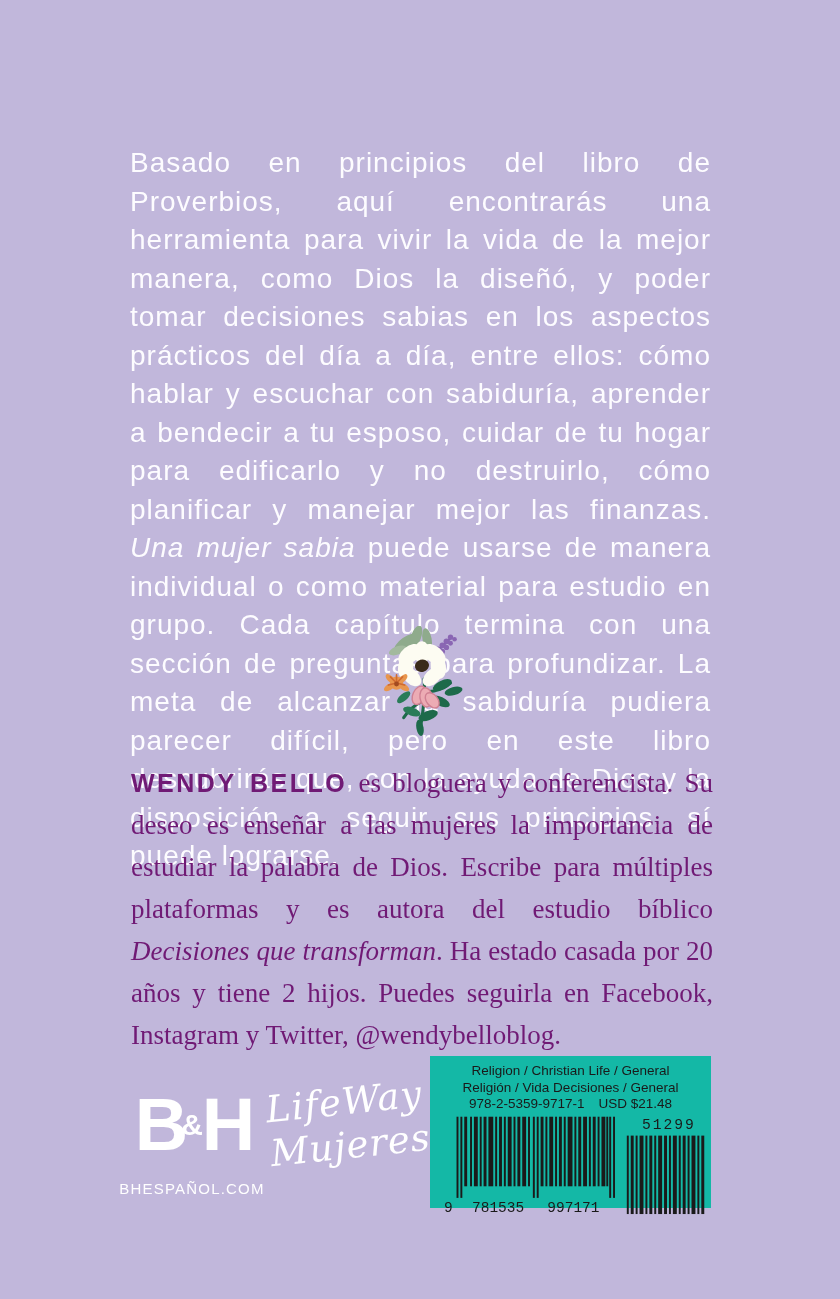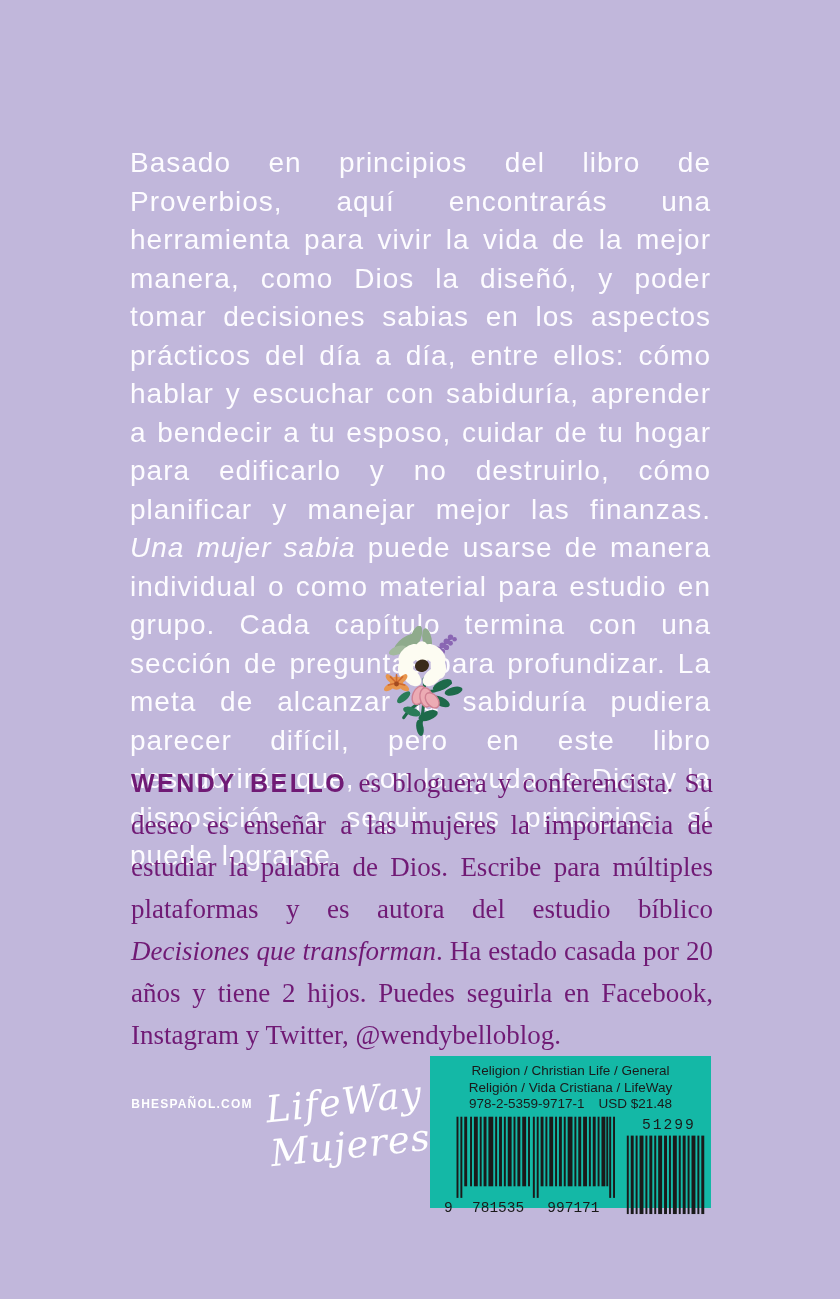--- a/index.html
+++ b/index.html
@@ -26,21 +26,21 @@
   }
   .bio .bio-name{
     font-family:"Liberation Sans",sans-serif;font-weight:700;
     font-size:25px;letter-spacing:2.5px;
   }
   .bio em{font-style:italic;}
   
   .bh-logo{position:absolute;left:118px;top:1094px;width:148px;text-align:center;color:#ffffff;}
   .bh-mark{font-weight:700;font-size:74px;line-height:62px;letter-spacing:-6px;}
   .bh-mark .amp{font-size:30px;display:inline-block;transform:translateY(-15px);margin:0 -1px;letter-spacing:0;}
-  .bh-url{font-weight:700;font-size:12px;letter-spacing:1.2px;margin-top:3px;}
+  .bh-url{font-weight:400;font-size:15px;letter-spacing:1.2px;margin-top:9px;}
   
   .lifeway{
     position:absolute;left:268px;top:1082px;width:142px;text-align:center;color:#ffffff;
     font-family:"DejaVu Serif",serif;font-style:italic;transform:rotate(-6deg);
   }
   .lifeway .lw1{font-size:37px;line-height:42px;letter-spacing:1px;}
   .lifeway .lw2{font-size:37px;line-height:42px;margin-top:2px;letter-spacing:1px;}
   
   .barcode-box{position:absolute;left:430px;top:1056px;width:281px;height:152px;background:#14b8a6;}
   .bc-lines{padding-top:7px;text-align:center;color:#1a1a1a;
@@ -127,32 +127,33 @@
     <g fill="#ecabb4" stroke="#d08093" stroke-width="1.4">
       <ellipse cx="43" cy="68" rx="6" ry="9.5" transform="rotate(25 43 68)"></ellipse>
       <ellipse cx="50" cy="70" rx="6" ry="9.5" transform="rotate(-8 50 70)"></ellipse>
       <ellipse cx="56" cy="73" rx="5.5" ry="8.5" transform="rotate(-38 56 73)"></ellipse>
     </g>
   </svg>
 
   <p class="bio"><strong class="bio-name">WENDY BELLO</strong><span> es bloguera y conferencista. Su deseo es enseñar a las mujeres la importancia de estudiar la palabra de Dios. Escribe para múltiples plataformas y es autora del estudio bíblico </span><em>Decisiones que transforman</em><span>. Ha estado casada por 20 años y tiene 2 hijos. Puedes seguirla en Facebook, Instagram y Twitter, @wendybelloblog.</span></p>
 
   <div class="bh-logo">
+    <div class="bh-mark"><span>B</span><span class="amp">&amp;</span><span>H</span></div>
     <div class="bh-url">BHESPAÑOL.COM</div>
   </div>
 
   <div class="lifeway">
     <div class="lw1">LifeWay</div>
     <div class="lw2">Mujeres</div>
   </div>
 
   <div class="barcode-box">
     <div class="bc-lines">
       <div>Religion / Christian Life / General</div>
-      <div>Religión / Vida Cristiana / LifeWay</div>
+      <div>Religión / Vida Decisiones / General</div>
       <div><span>978-2-5359-9717-1</span><span class="bc-price">USD $21.48</span></div>
     </div>
     <div class="bc-row">
 
       <svg width="172" height="100" viewBox="-14 0 178 102" xmlns="http://www.w3.org/2000/svg">
         <g fill="#1a1a1a">
           <rect x="0" y="0" width="2" height="84"></rect>
             <rect x="4" y="0" width="2" height="84"></rect>
           <rect x="79" y="0" width="2" height="84"></rect>
             <rect x="83" y="0" width="2" height="84"></rect>

